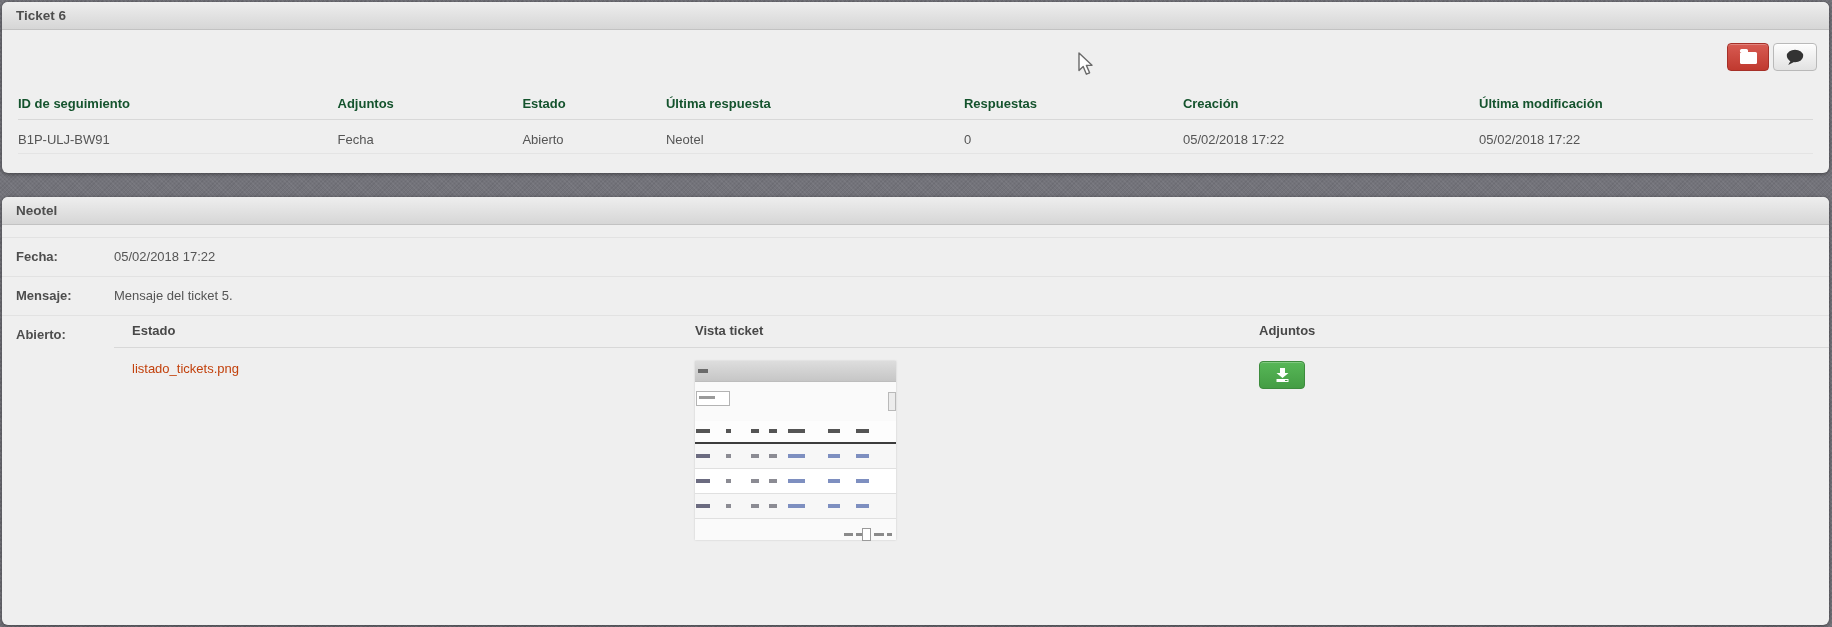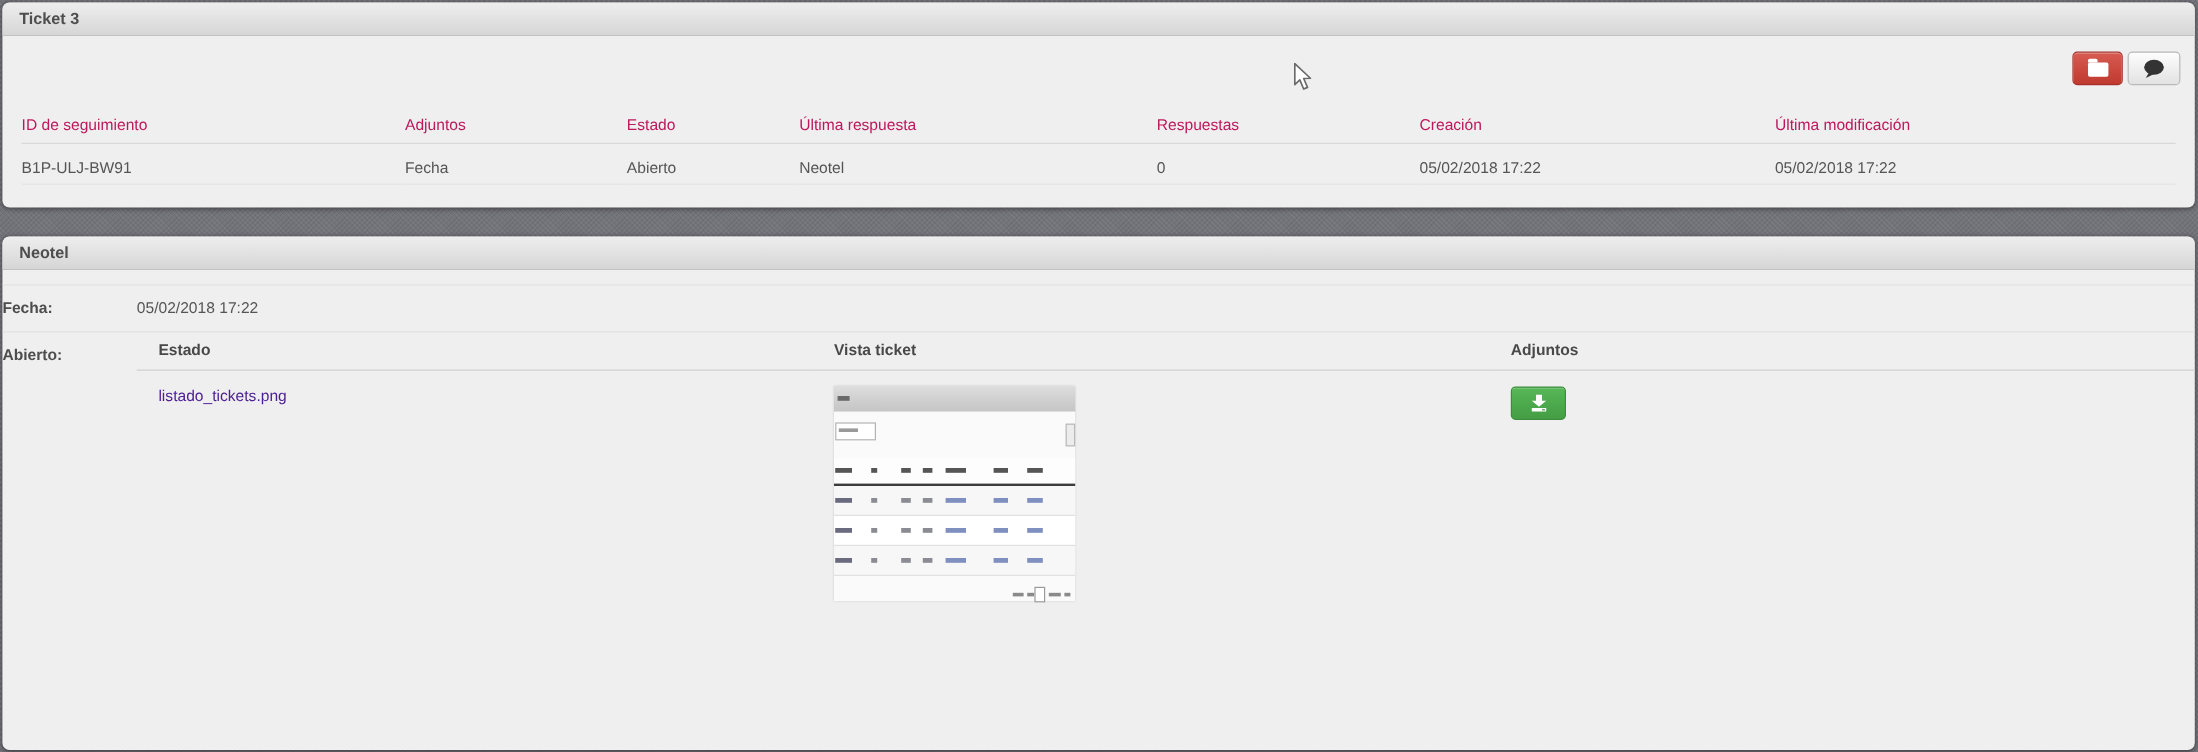--- a/index.html
+++ b/index.html
@@ -25,32 +25,32 @@
   }
   
   .tool-btn{position:absolute;top:41px;height:28px;border-radius:4px;cursor:pointer;
     display:flex;align-items:center;justify-content:center;box-sizing:border-box;}
   #btn-folder{right:60px;width:42px;background:linear-gradient(#d75b52,#c0392f);border:1px solid #a63028;box-shadow:inset 0 1px 0 rgba(255,255,255,.25);}
   #btn-comment{right:12px;width:44px;background:linear-gradient(#fdfdfd,#e2e2e2);border:1px solid #b9b9b9;box-shadow:inset 0 1px 0 #fff;}
   .folder-glyph{width:17px;height:12px;background:#fff;border-radius:1.5px;position:relative;margin-top:2px;}
   .folder-glyph::before{content:"";position:absolute;top:-3px;left:0;width:8px;height:3px;background:#fff;border-radius:1.5px 1.5px 0 0;}
   
   #ticket-table{margin:66px 16px 0;width:1795px;border-collapse:collapse;table-layout:fixed;font-size:13px;}
-  #ticket-table th{text-align:left;font-weight:normal;color:#be185d;padding:0 4px 8px 0;border-bottom:1px solid #d8d8d8;}
+  #ticket-table th{text-align:left;font-weight:bold;color:#14532d;padding:0 4px 8px 0;border-bottom:1px solid #d8d8d8;}
   #ticket-table td{color:#555;padding:12px 4px 6px 0;border-bottom:1px solid #e4e4e4;}
   
   .panel-body{padding-top:12px;}
   .field-row{display:flex;border-top:1px solid #e2e2e2;font-size:13px;align-items:flex-start;}
-  .field-row .field-label{flex:0 0 112px;box-sizing:border-box;padding:11px 0 11px 0;font-weight:bold;color:#4d4d4d;}
+  .field-row .field-label{flex:0 0 112px;box-sizing:border-box;padding:11px 0 11px 14px;font-weight:bold;color:#4d4d4d;}
   .field-row .field-value{padding:11px 0;color:#555;}
   .field-row.slim{min-height:38px;}
   
   .attach-table{flex:1;border-collapse:collapse;font-size:13px;table-layout:fixed;}
   .attach-table th{text-align:left;font-weight:bold;color:#484848;padding:7px 0 9px 18px;border-bottom:1px solid #d8d8d8;}
-  .attach-table td{vertical-align:top;color:#4c1d95;padding:13px 0 12px 18px;}
+  .attach-table td{vertical-align:top;color:#c2410c;padding:13px 0 12px 18px;}
   
   .btn-download{width:46px;height:28px;border-radius:4px;border:1px solid #3d8b3d;cursor:pointer;
     background:linear-gradient(#57b757,#449d44);box-shadow:inset 0 1px 0 rgba(255,255,255,.25);
     display:flex;align-items:center;justify-content:center;padding:0;}
   
   .thumb{width:201px;position:relative;box-shadow:0 0 2px rgba(0,0,0,.15);}
   .thumb-bar{height:20px;background:linear-gradient(#dddddd,#c6c6c6);border-bottom:1px solid #bdbdbd;position:relative;}
   .thumb-bar i{position:absolute;left:3px;top:8px;width:10px;height:4px;background:#6a6a6a;}
   .thumb-body{position:relative;height:158px;background:#fafafa;}
   .mini-input{position:absolute;left:1px;top:9px;width:32px;height:13px;background:#fff;border:1px solid #b3b3b3;}
@@ -64,21 +64,21 @@
   .mini-pager{position:absolute;right:4px;top:144px;height:12px;}
   .mini-pager i{display:inline-block;vertical-align:middle;background:#8a8a8a;height:3px;margin-left:3px;}
   .mini-pager .pgbox{width:7px;height:11px;background:#fff;border:1px solid #9a9a9a;}
   
   #cursor{position:absolute;left:1078px;top:52px;pointer-events:none;}
 </style>
 </head>
 <body>
 
 <div class="panel" id="panel-ticket">
-  <div class="panel-header">Ticket 3</div>
+  <div class="panel-header">Ticket 6</div>
 
   <div class="tool-btn" id="btn-folder">
     <span class="folder-glyph"></span>
   </div>
   <div class="tool-btn" id="btn-comment">
     <svg width="20" height="17" viewBox="0 0 20 17">
       <ellipse cx="10" cy="7" rx="8.2" ry="6.2" fill="#333"></ellipse>
       <path d="M6 11 L3.2 16 L10 12.6 Z" fill="#333"></path>
     </svg>
   </div>
@@ -120,20 +120,24 @@
 
 <div class="panel" id="panel-message">
   <div class="panel-header">Neotel</div>
   <div class="panel-body">
 
     <div class="field-row slim">
       <div class="field-label">Fecha:</div>
       <div class="field-value">05/02/2018 17:22</div>
     </div>
 
+    <div class="field-row slim">
+      <div class="field-label">Mensaje:</div>
+      <div class="field-value">Mensaje del ticket 5.</div>
+    </div>
 
     <div class="field-row">
       <div class="field-label">Abierto:</div>
 
       <table class="attach-table">
         <colgroup>
           <col style="width:563px">
             <col style="width:564px">
             <col>
         </colgroup>

